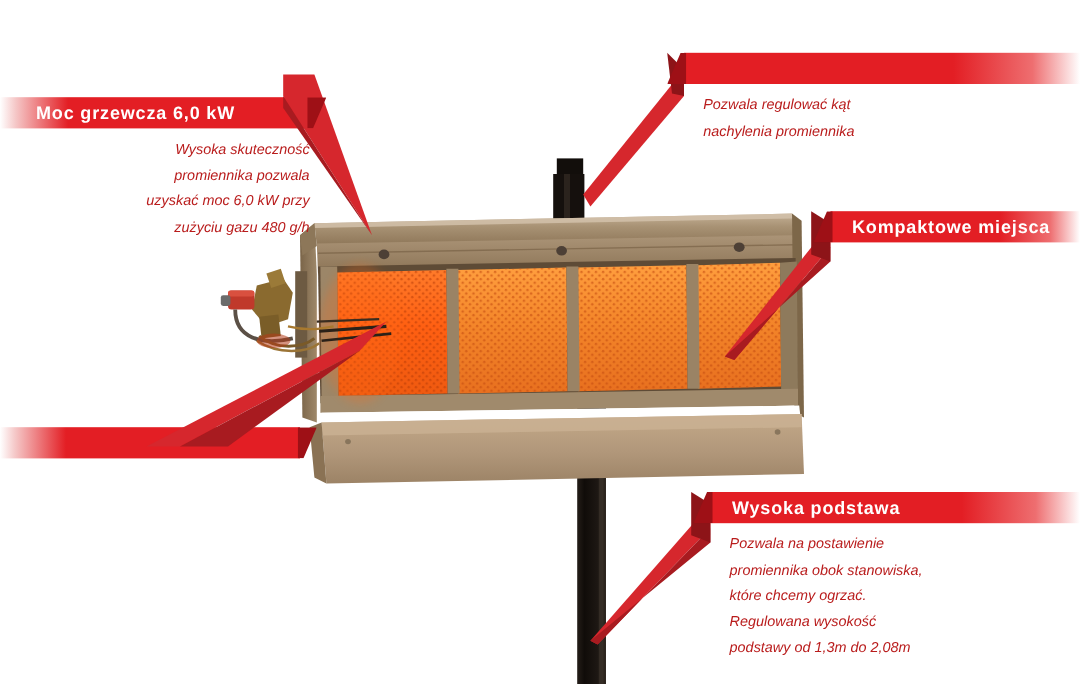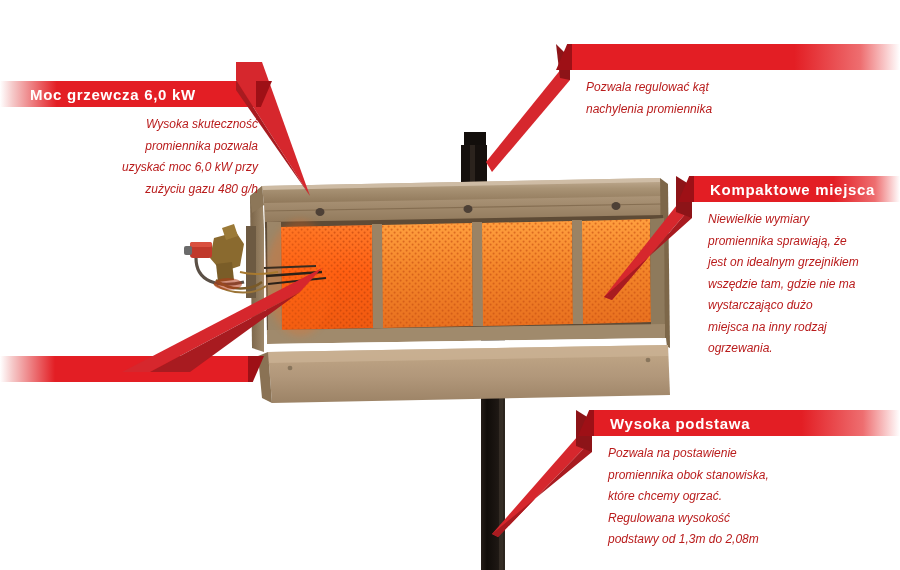--- a/index.html
+++ b/index.html
@@ -312,27 +312,20 @@
     <div class="body-text">Pozwala regulować kąt
 nachylenia promiennika</div>
   </div>
 
   <div class="callout right" style="left:692px; top:176px; width:208px;">
     <div class="banner">
       <span class="strip"></span>
       <span class="fold"></span>
       <span class="banner-label">Kompaktowe miejsca</span>
     </div>
-    <div class="body-text">Niewielkie wymiary
-promiennika sprawiają, że
-jest on idealnym grzejnikiem
-wszędzie tam, gdzie nie ma
-wystarczająco dużo
-miejsca na inny rodzaj
-ogrzewania.</div>
   </div>
 
   <div class="callout right" style="left:592px; top:410px; width:308px;">
     <div class="banner">
       <span class="strip"></span>
       <span class="fold"></span>
       <span class="banner-label">Wysoka podstawa</span>
     </div>
     <div class="body-text">Pozwala na postawienie
 promiennika obok stanowiska,

